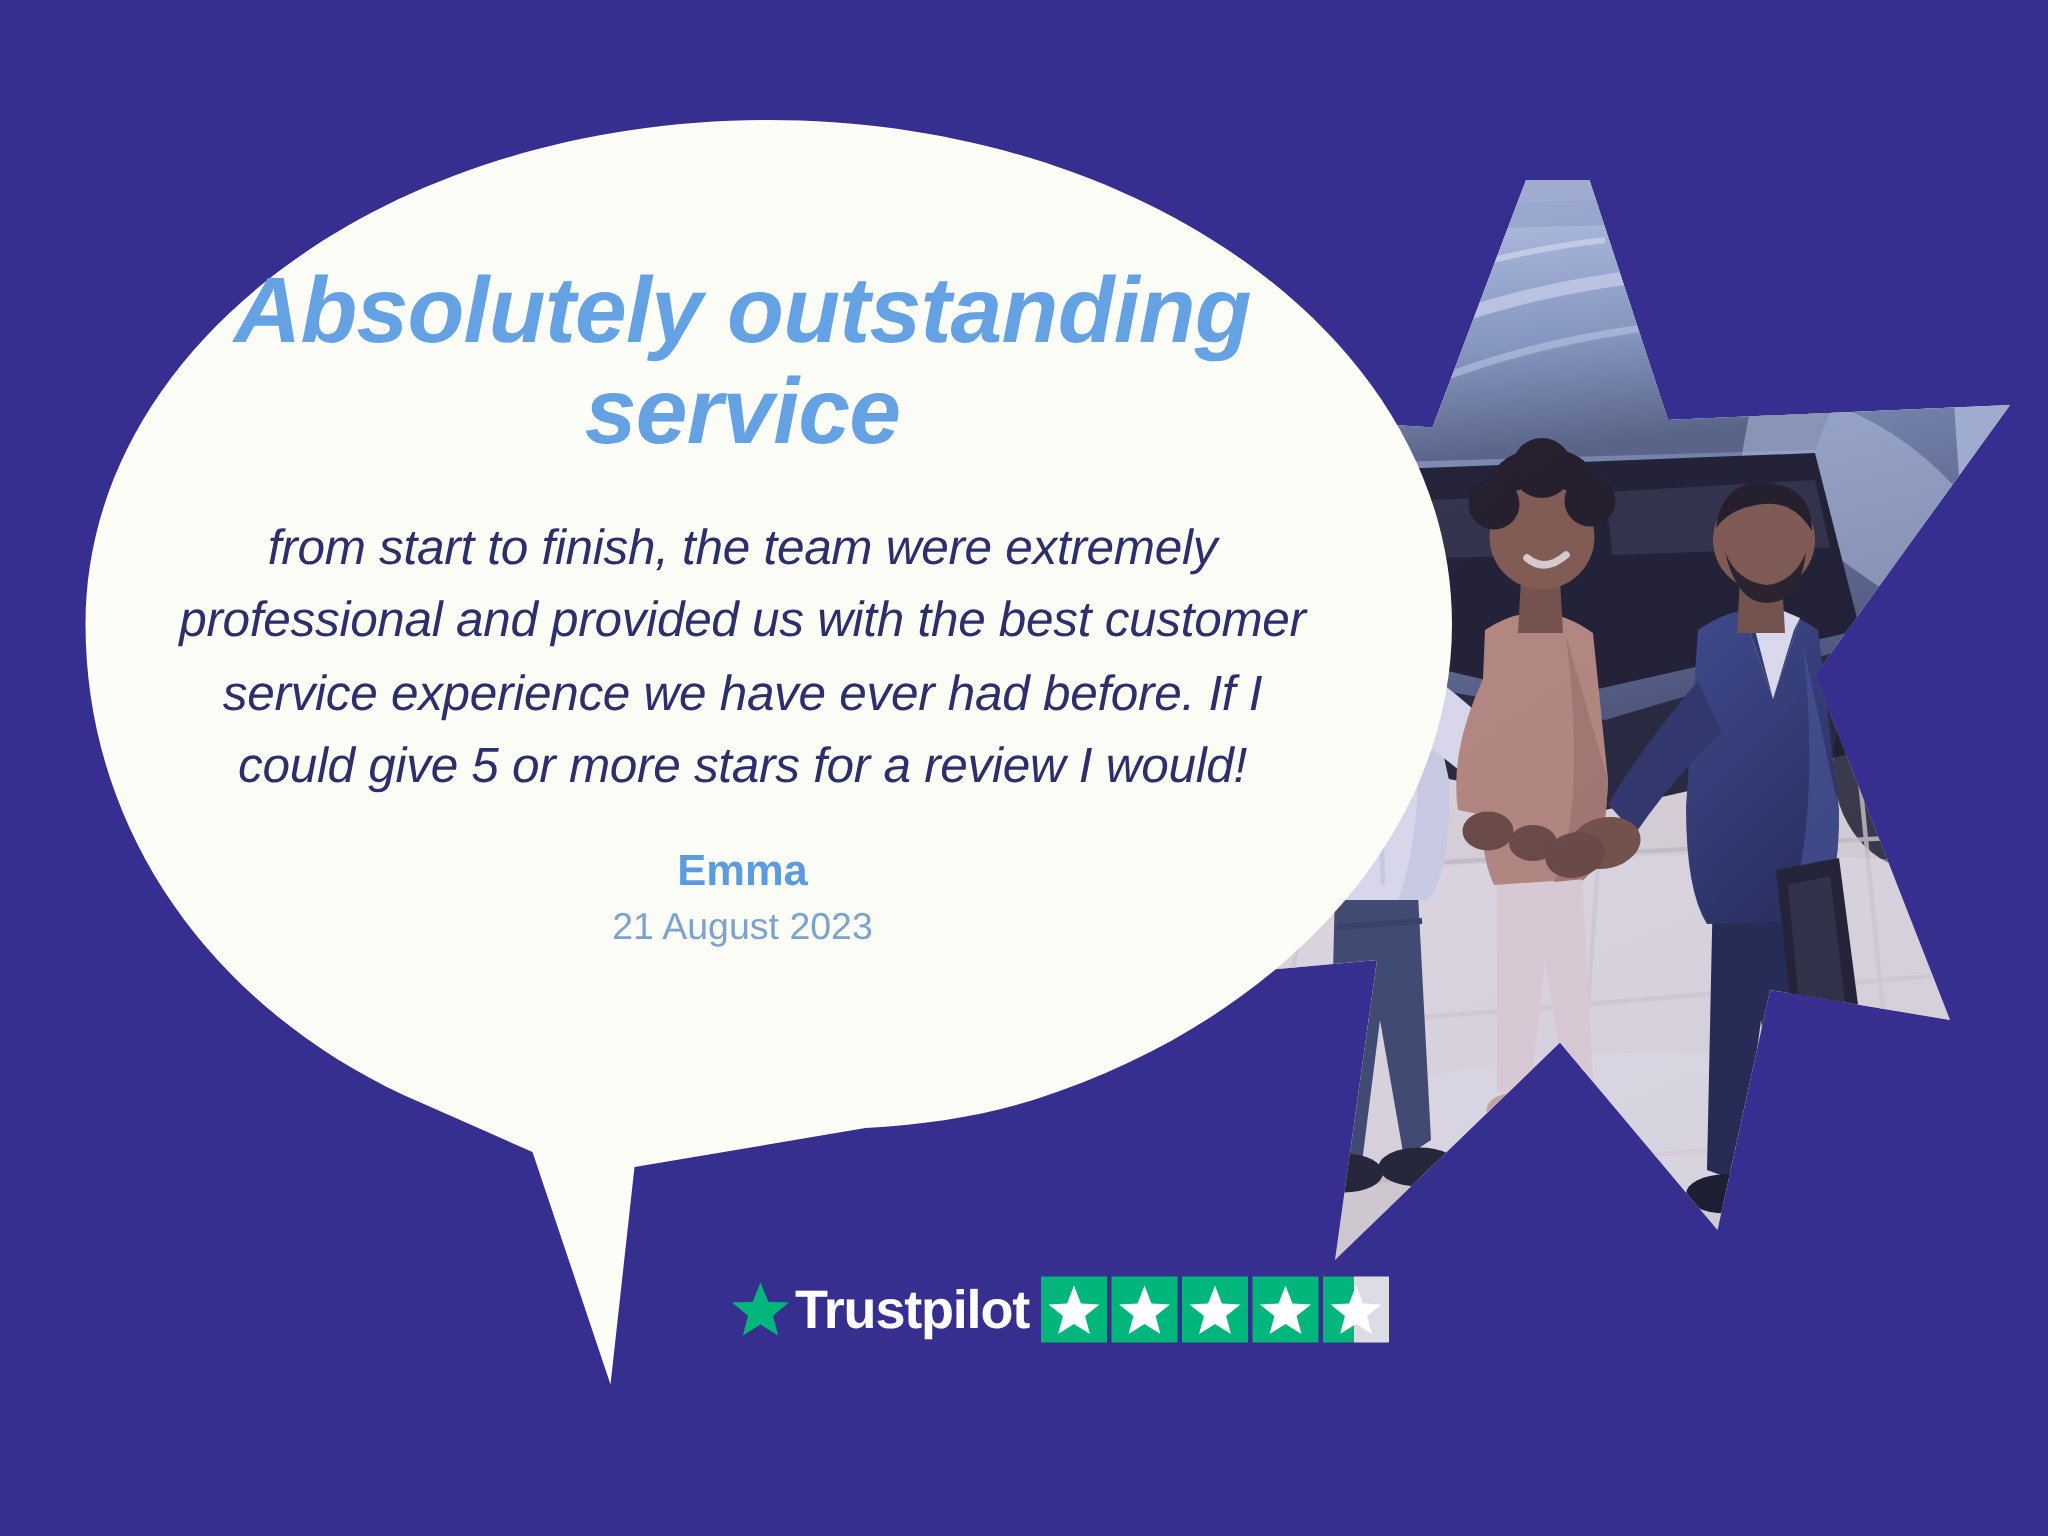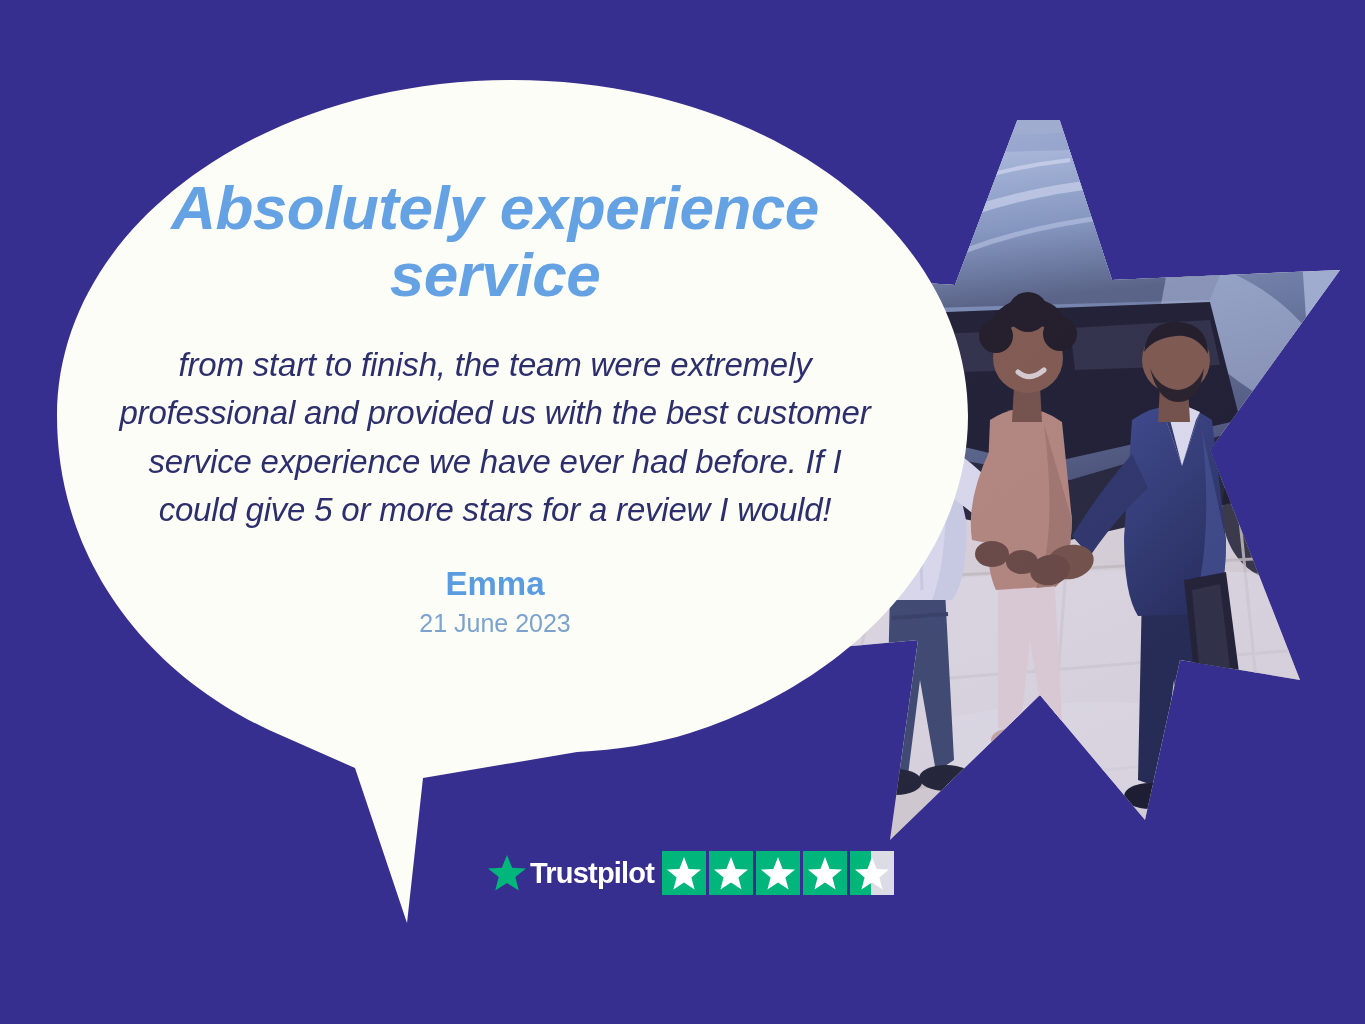--- a/index.html
+++ b/index.html
@@ -57,21 +57,21 @@
     font-size: 33px;
     font-style: italic;
     color: #2d2f6d;
     line-height: 1.47;
     margin: 0 0 30px 0;
     padding: 0 22px;
     letter-spacing: -0.2px;
   }
 
   .author {
-    font-size: 33px;
+    font-size: 29px;
     font-weight: bold;
     color: #5b9ce0;
     line-height: 1.15;
     margin: 0;
     letter-spacing: 0px;
   }
 
   .review-date {
     font-size: 25px;
     color: #7ba3ce;
@@ -88,21 +88,21 @@
     align-items: center;
     height: 48px;
   }
   .tp-logo {
     display: flex;
     align-items: center;
     margin-right: 8px;
   }
   .tp-word {
     color: #ffffff;
-    font-size: 29px;
+    font-size: 36px;
     font-weight: bold;
     letter-spacing: -0.8px;
     margin-left: 3px;
     line-height: 1;
   }
   .tp-stars {
     display: flex;
     gap: 3px;
   }
   .tp-star {
@@ -304,24 +304,24 @@
              C 600 666 562 672 522 674
              L 368 700
              L 352 845
              L 300 690
              L 214 652
              C 86 592 2 476 2 338
              C 2 150 206 2 457 2 Z" fill="#fdfdf7"></path>
   </svg>
 
   <div class="bubble-content">
-    <div class="headline">Absolutely experience service</div>
+    <div class="headline">Absolutely outstanding service</div>
     <div class="quote">from start to finish, the team were extremely professional and provided us with the best customer service experience we have ever had before. If I could give 5 or more stars for a review I would!</div>
     <div class="author">Emma</div>
-    <div class="review-date">21 June 2023</div>
+    <div class="review-date">21 August 2023</div>
   </div>
 
   <div class="trustpilot">
     <div class="tp-logo">
       <svg width="40" height="40" viewBox="0 0 40 40">
         <polygon points="20,2 25.2,14.8 39,15.4 28.3,24.1 31.8,37.4 20,30 8.2,37.4 11.7,24.1 1,15.4 14.8,14.8" fill="#00b67a"></polygon>
       </svg>
       <span class="tp-word">Trustpilot</span>
     </div>
     <div class="tp-stars">

